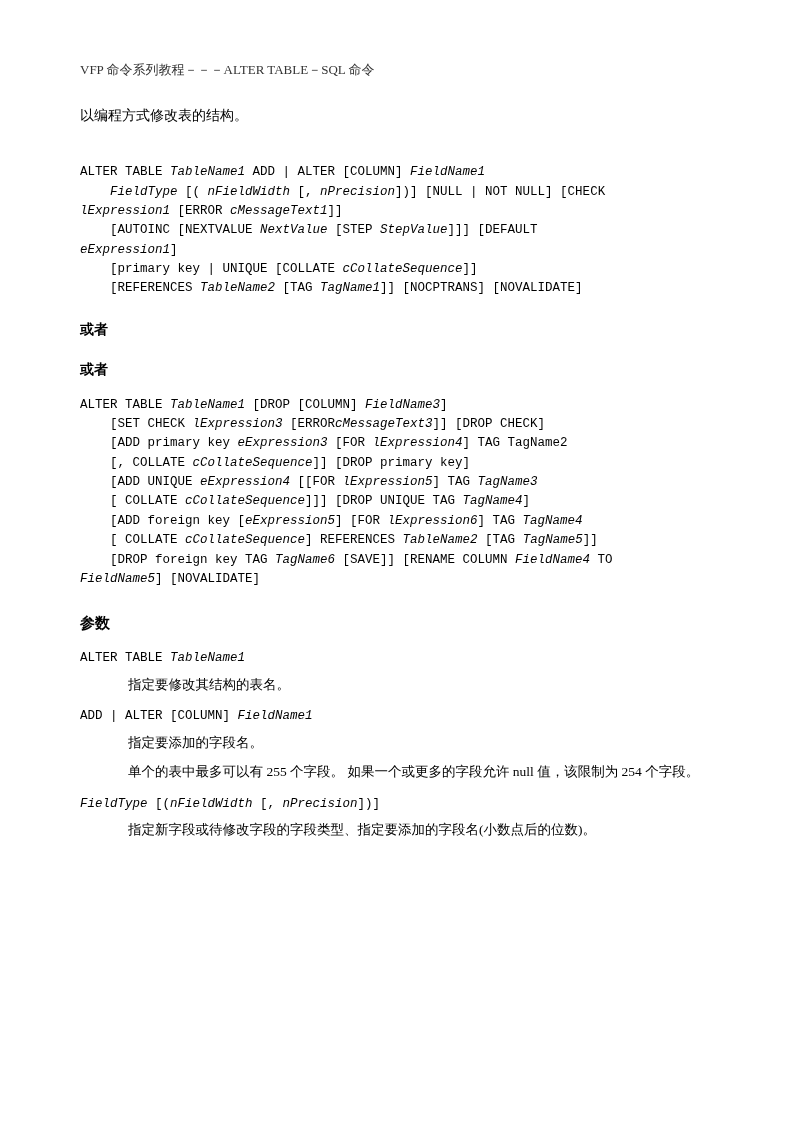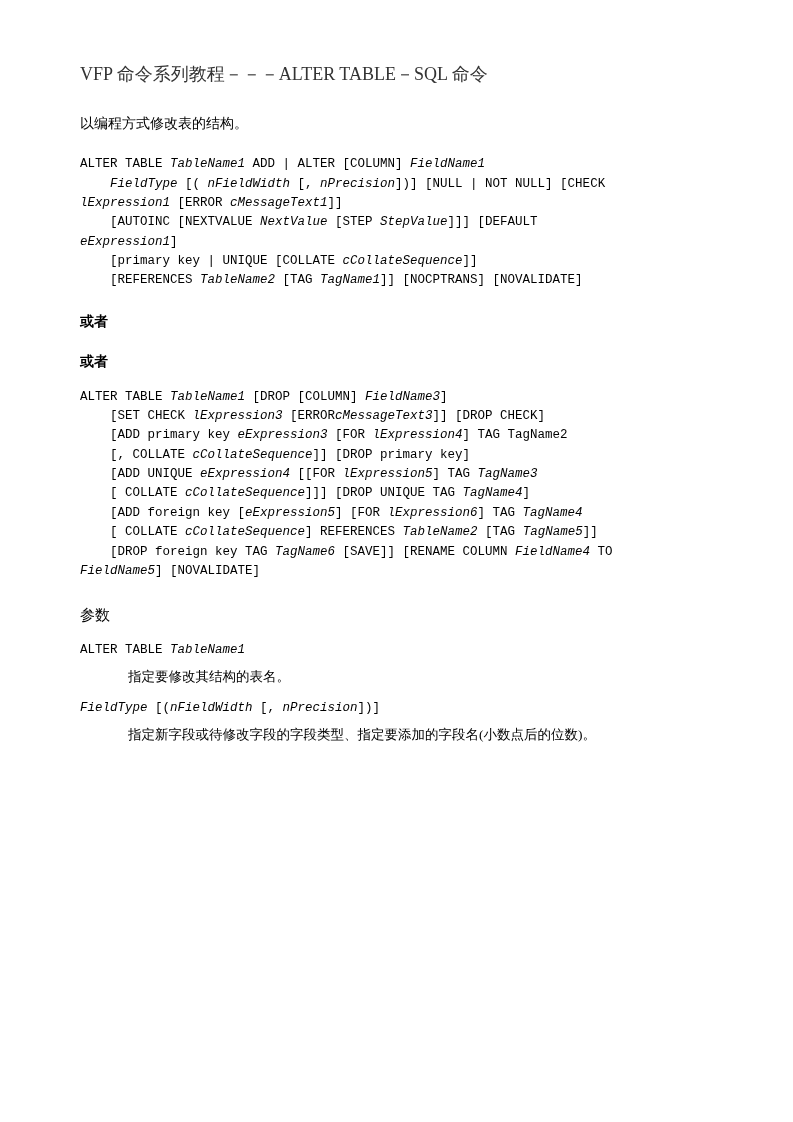--- a/index.html
+++ b/index.html
@@ -13,29 +13,29 @@
       font-family: "SimSun", "宋体", serif;
       font-size: 14px;
       color: #000000;
       width: 793px;
       min-height: 1122px;
       padding: 60px 80px 60px 80px;
       line-height: 1.6;
     }
 
     .page-title {
-      font-size: 18px;
+      font-size: 13px;
       color: #333;
       margin-bottom: 24px;
       font-family: "SimSun", serif;
     }
 
     .intro-text {
       font-size: 14px;
-      margin-bottom: 20px;
+      margin-bottom: 36px;
     }
 
     .code-block {
       font-family: Liberation Mono, monospace;
       font-size: 12.5px;
       line-height: 1.55;
       margin-bottom: 20px;
       white-space: pre-wrap;
       word-break: break-word;
     }
@@ -45,21 +45,21 @@
     }
 
     .section-header {
       font-size: 14px;
       font-weight: bold;
       margin: 18px 0 14px 0;
     }
 
     .params-header {
       font-size: 15px;
-      font-weight: normal;
+      font-weight: bold;
       margin: 22px 0 14px 0;
     }
 
     .param-block {
       margin-bottom: 12px;
     }
 
     .param-line {
       font-family: "Courier New", Courier, monospace;
       font-size: 12.5px;
@@ -113,19 +113,24 @@
     [DROP foreign key TAG <em>TagName6</em> [SAVE]] [RENAME COLUMN <em>FieldName4</em> TO
 <em>FieldName5</em>] [NOVALIDATE]</div>
 
   <div class="params-header">参数</div>
 
   <div class="param-block">
     <div class="param-line">ALTER TABLE <em>TableName1</em></div>
     <div class="param-desc">指定要修改其结构的表名。</div>
   </div>
 
+  <div class="param-block">
+    <div class="param-line">ADD | ALTER [COLUMN] <em>FieldName1</em></div>
+    <div class="param-desc">指定要添加的字段名。</div>
+    <div class="param-desc-extra">单个的表中最多可以有 255 个字段。  如果一个或更多的字段允许 null 值，该限制为 254 个字段。</div>
+  </div>
 
   <div class="param-block">
     <div class="param-line"><em>FieldType</em> [(<em>nFieldWidth</em> [, <em>nPrecision</em>])]</div>
     <div class="param-desc">指定新字段或待修改字段的字段类型、指定要添加的字段名(小数点后的位数)。</div>
   </div>
 
 </div>
 
 </body></html>

